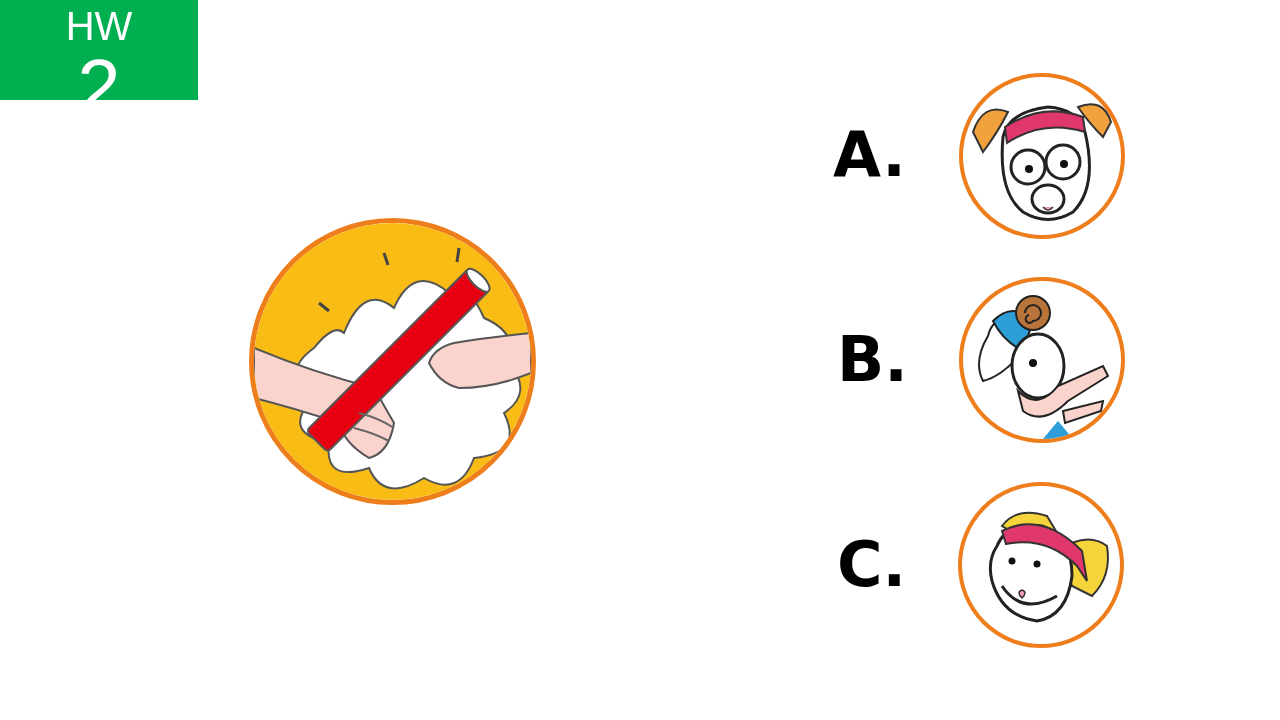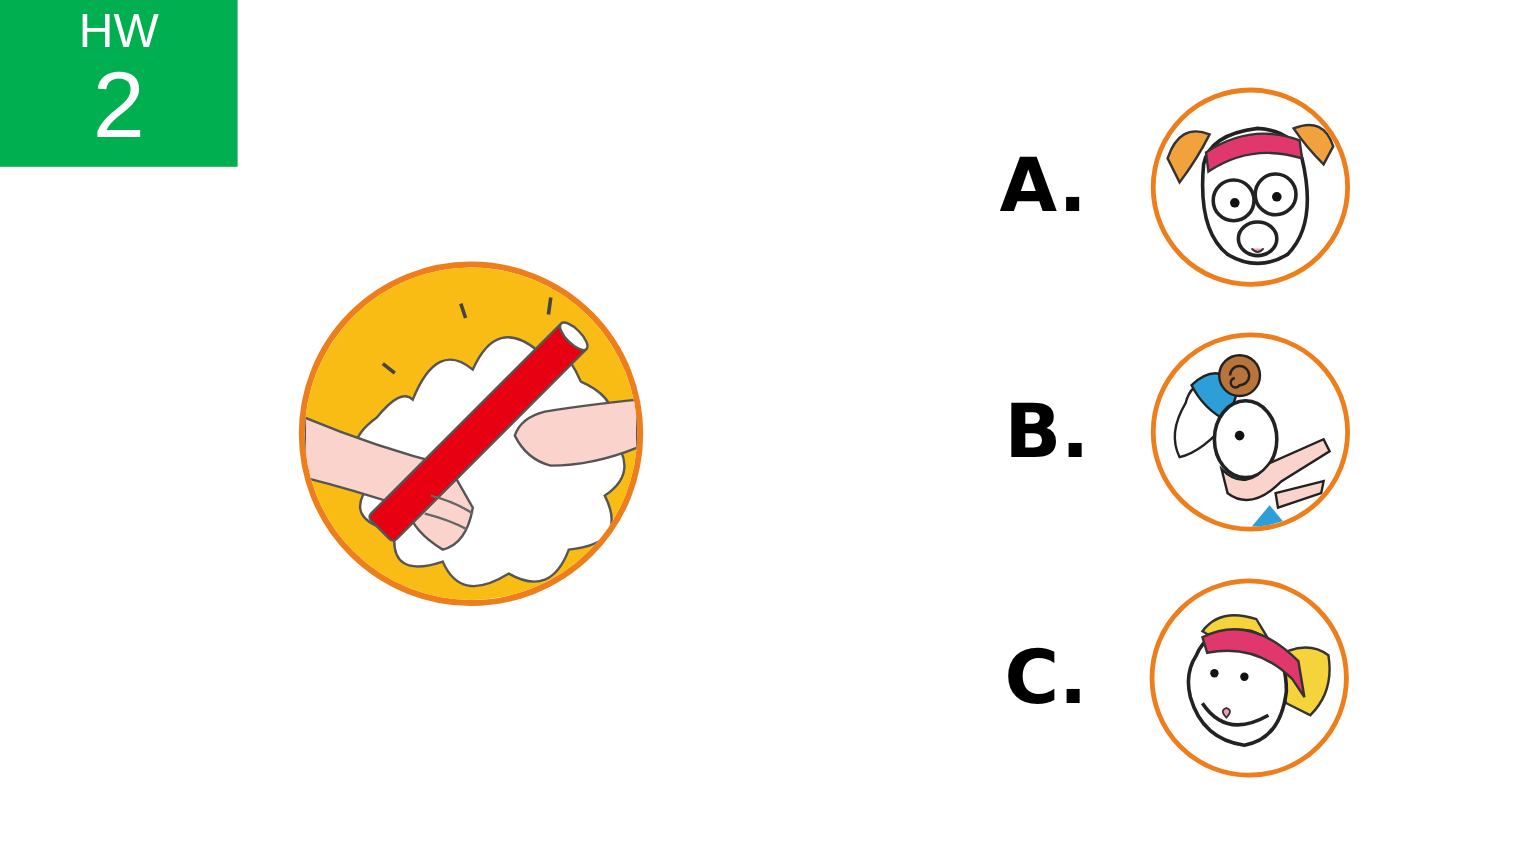--- a/index.html
+++ b/index.html
@@ -1,17 +1,17 @@
 <!DOCTYPE html>
 <html><head>
 <meta charset="utf-8">
 <style>
   html,body{margin:0;padding:0;}
   body{width:1280px;height:720px;background:#ffffff;position:relative;overflow:hidden;font-family:"Liberation Sans",sans-serif;}
-  .hw-badge{position:absolute;left:0;top:0;width:198px;height:139px;background:#00b050;color:#fff;text-align:center;}
+  .hw-badge{position:absolute;left:0;top:0;width:198px;height:100px;background:#00b050;color:#fff;text-align:center;}
   .hw-label{position:absolute;left:0;right:0;top:4px;font-size:40px;line-height:44px;font-family:"Liberation Sans",sans-serif;}
   .hw-num{position:absolute;left:0;right:0;top:44px;font-size:78px;line-height:86px;font-family:"Liberation Sans",sans-serif;}
   .circle{position:absolute;border-radius:50%;border:4px solid #ee7d1c;box-sizing:border-box;overflow:hidden;background:#fff;}
   .main-pic{left:249px;top:218px;width:287px;height:287px;border-width:5px;}
   .opt-label{position:absolute;font-family:"DejaVu Sans",sans-serif;font-weight:bold;font-size:62px;color:#000;line-height:62px;}
   .opt-pic{width:166px;height:166px;}
   svg{display:block;}
 </style>
 </head>
 <body>

